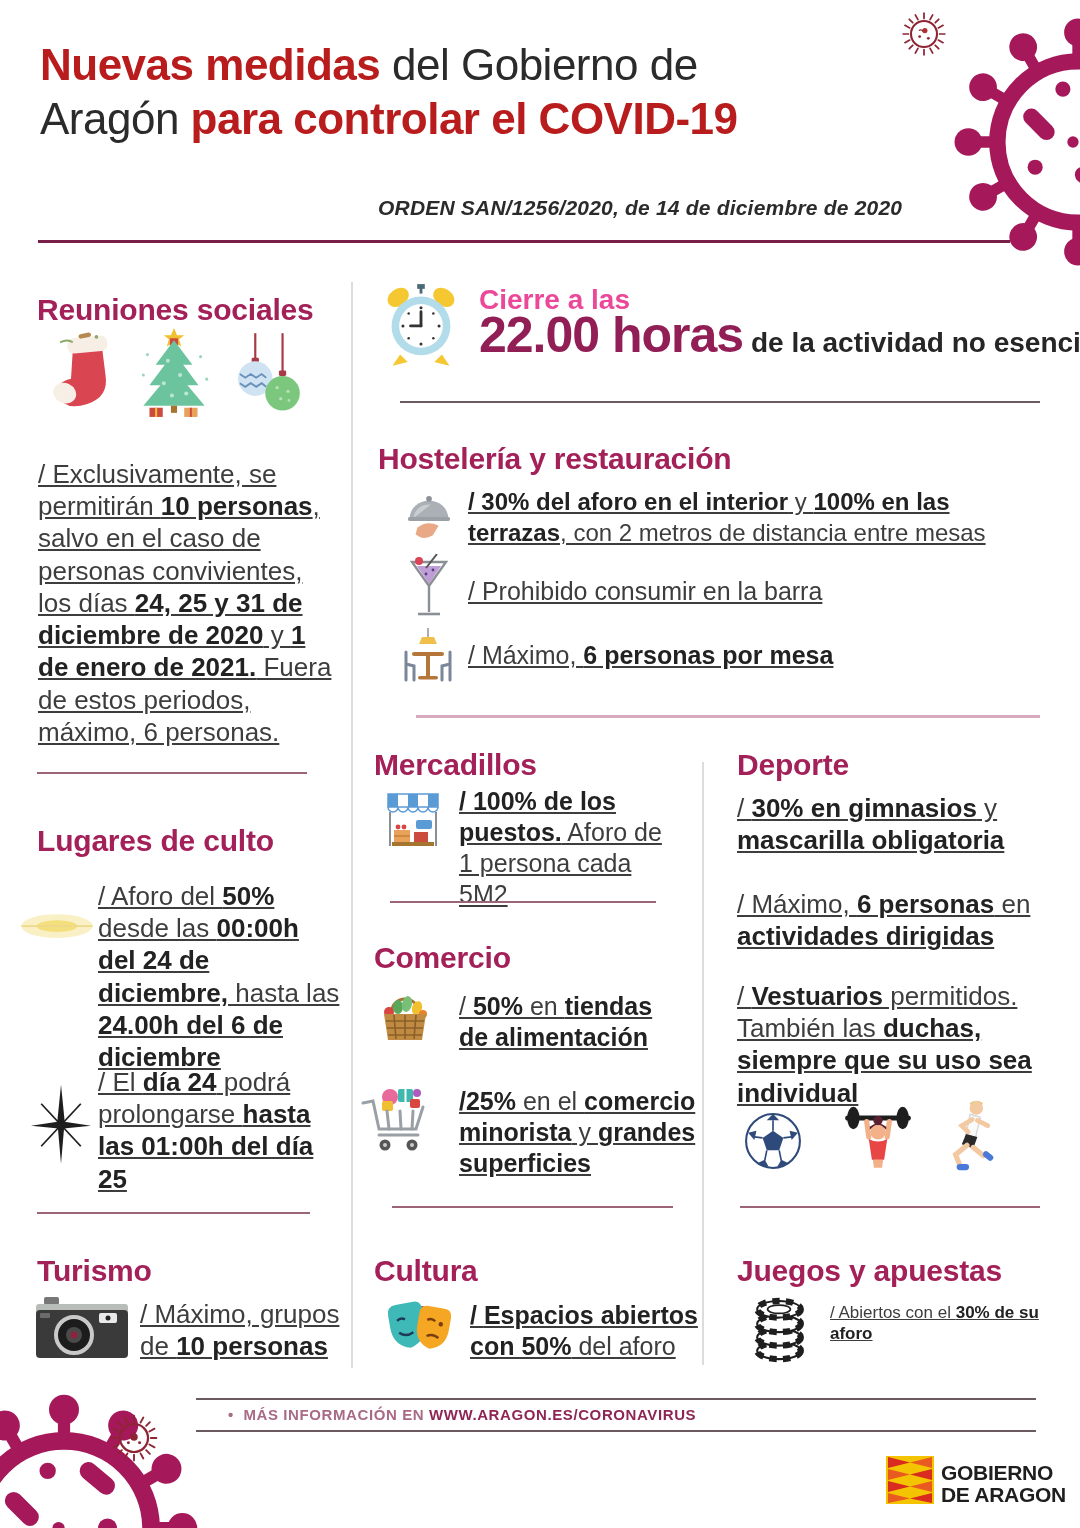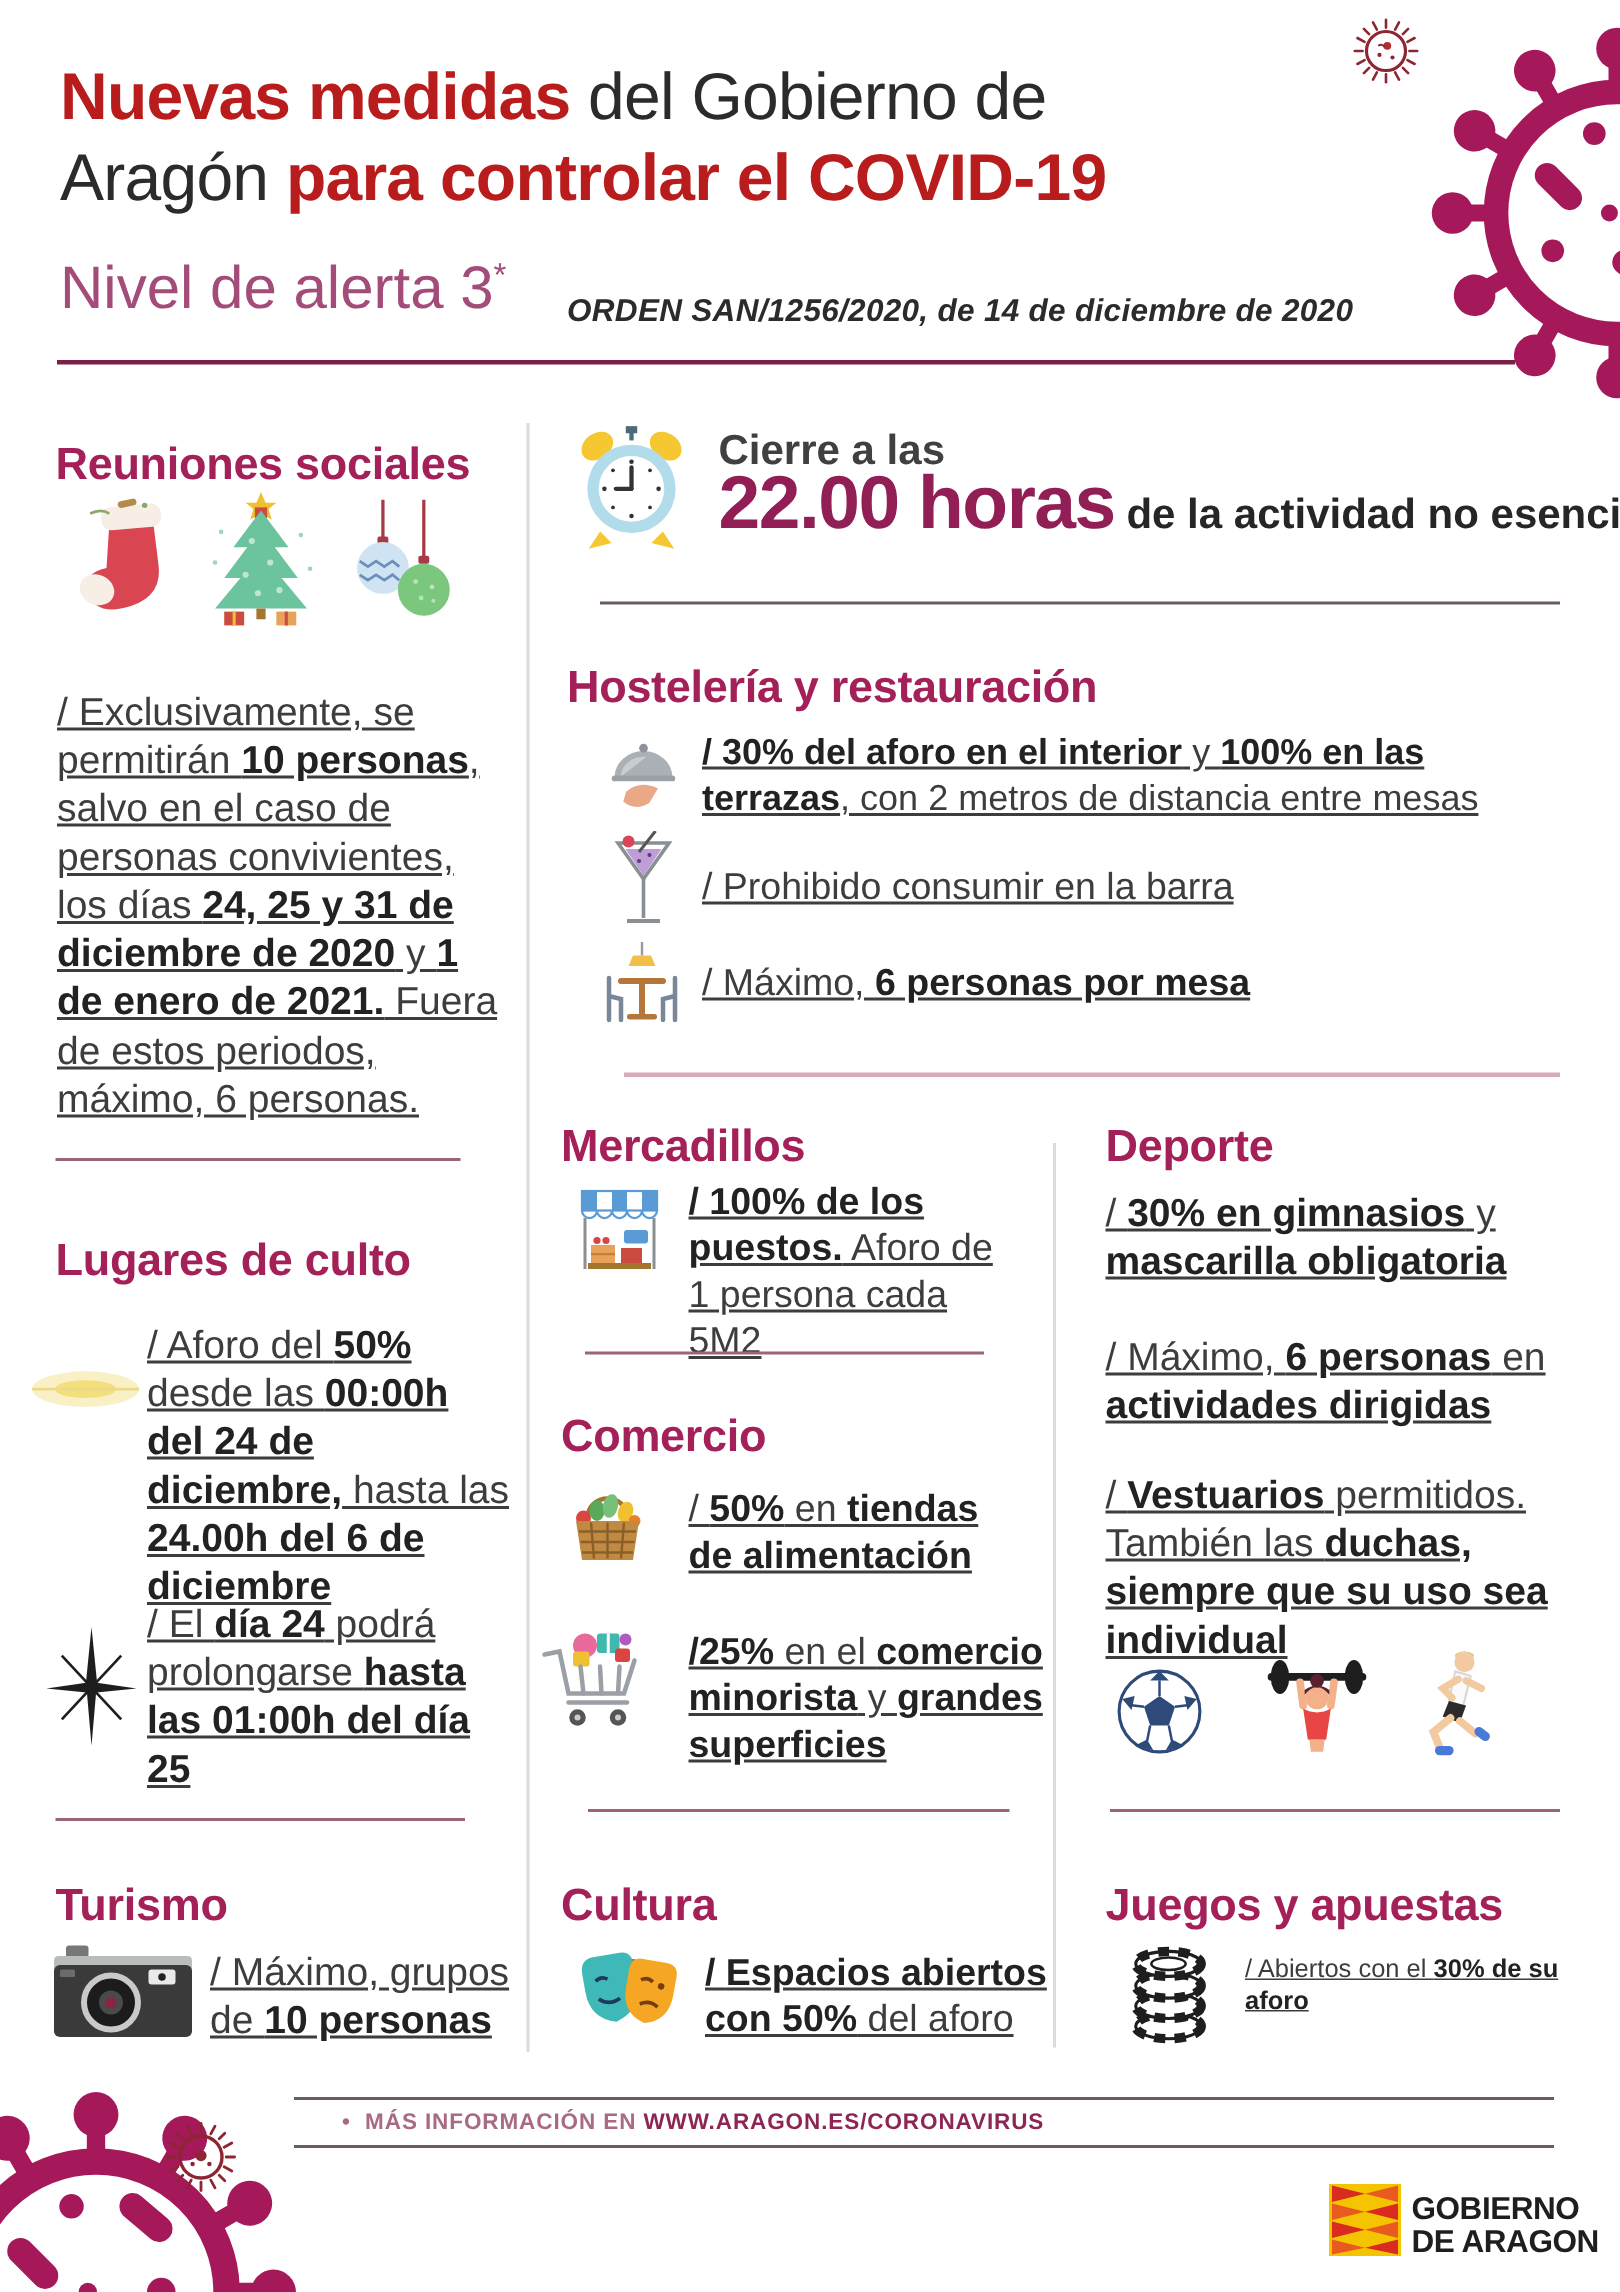--- a/index.html
+++ b/index.html
@@ -12,21 +12,21 @@
   .alert sup{font-size:22px;color:#a34b79;}
   .order{font-size:21px;font-style:italic;font-weight:700;color:#2b2b2b;letter-spacing:0.2px;}
   .sech{font-size:30px;font-weight:700;color:#a32058;letter-spacing:-0.2px;margin-top:12px;}
   .txt{font-size:26px;line-height:1.24;color:#3d3d3d;text-decoration:underline;}
   .b{font-weight:700;color:#222;}
   .hr{position:absolute;background:#9b6478;height:2px;}
   .hrdark{position:absolute;background:#6b5a60;height:2px;}
   .hrpink{position:absolute;background:#d8aabe;height:3px;}
   .vr{position:absolute;background:#dcdcdc;width:2px;}
   .hdr-rule{position:absolute;background:#7a2048;height:3px;}
-  .cierre1{font-size:28px;font-weight:700;color:#404040;}
+  .cierre1{font-size:28px;font-weight:700;color:#ec4899;}
   .cierre-big{font-size:50px;font-weight:700;color:#921e56;letter-spacing:-1px;}
   .cierre-rest{font-size:28px;font-weight:700;color:#262626;}
   .fnote{font-size:15px;letter-spacing:0.6px;color:#a86a85;font-weight:700;}
   .fnote .url{color:#8e2655;}
   .logo-text{font-size:21px;font-weight:700;color:#1e1e1e;line-height:1.04;letter-spacing:-0.3px;}
 </style>
 </head>
 <body>
 
 <div class="page">
@@ -136,23 +136,20 @@
       </g>
     </defs>
     <use href="#bigvirus"></use>
   </svg>
 
   <div class="abs title" style="left:40px;top:38px;width:840px">
     <span class="mg">Nuevas medidas</span><span> del Gobierno de</span><br>
     <span>Aragón </span><span class="mg">para controlar el COVID-19</span>
   </div>
 
-  <div class="abs alert" style="left:40px;top:170px">
-    <span>Nivel de alerta 3</span><sup>*</sup>
-  </div>
   <div class="abs order" style="left:378px;top:196px">ORDEN SAN/1256/2020, de 14 de diciembre de 2020</div>
 
   <div class="hdr-rule" style="left:38px;top:240px;width:972px"></div>
 
   <div class="abs sech" style="left:37px;top:281px">Reuniones sociales</div>
 
   <svg class="abs" style="left:42px;top:332px" width="78" height="86" viewBox="0 0 86 92">
     <path d="M34,18 L66,14 L70,46 Q74,70 50,78 Q24,86 18,68 Q14,54 32,50 Z" fill="#d94550"></path>
     <rect x="28" y="4" width="44" height="17" rx="7" fill="#f7efe6" transform="rotate(-5 50 12)"></rect>
     <ellipse cx="25" cy="66" rx="13" ry="11" fill="#f7efe6" transform="rotate(25 25 66)"></ellipse>

